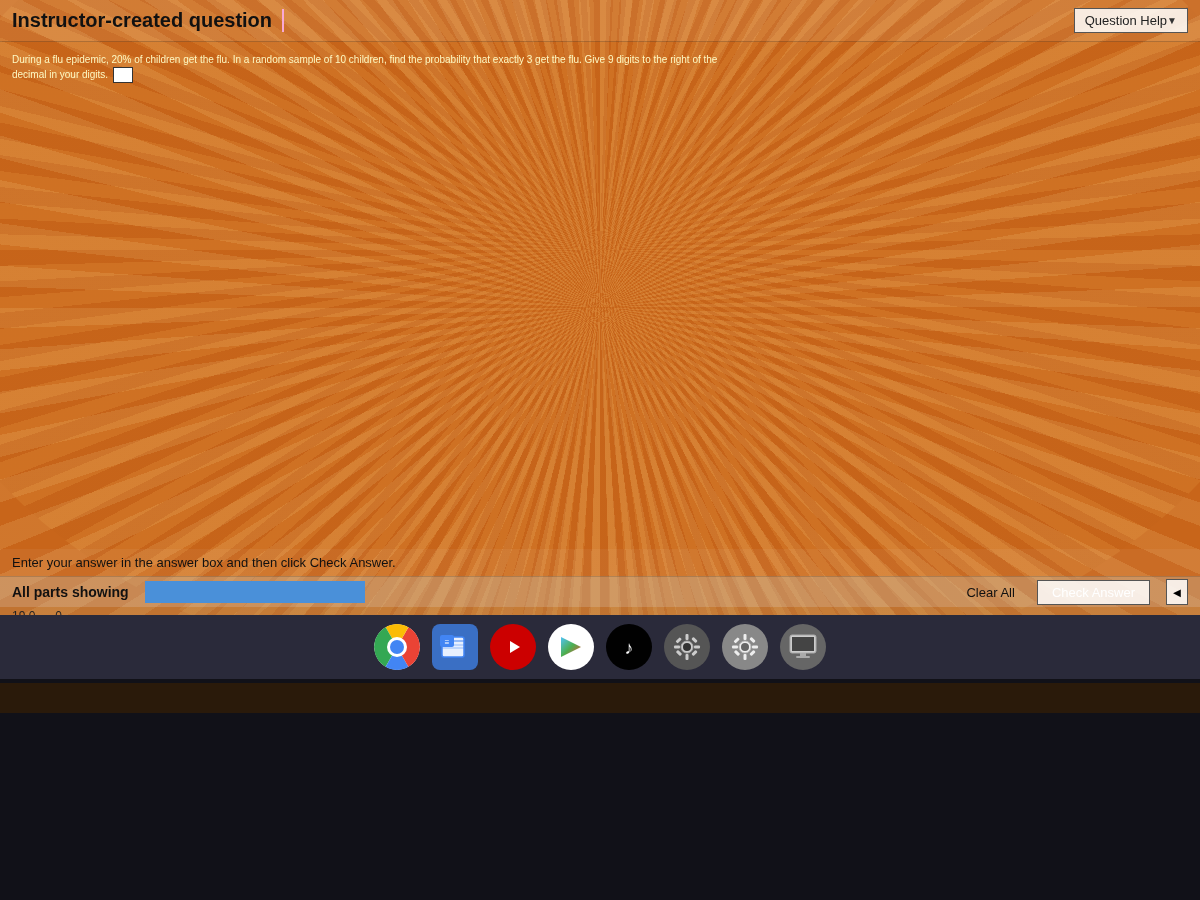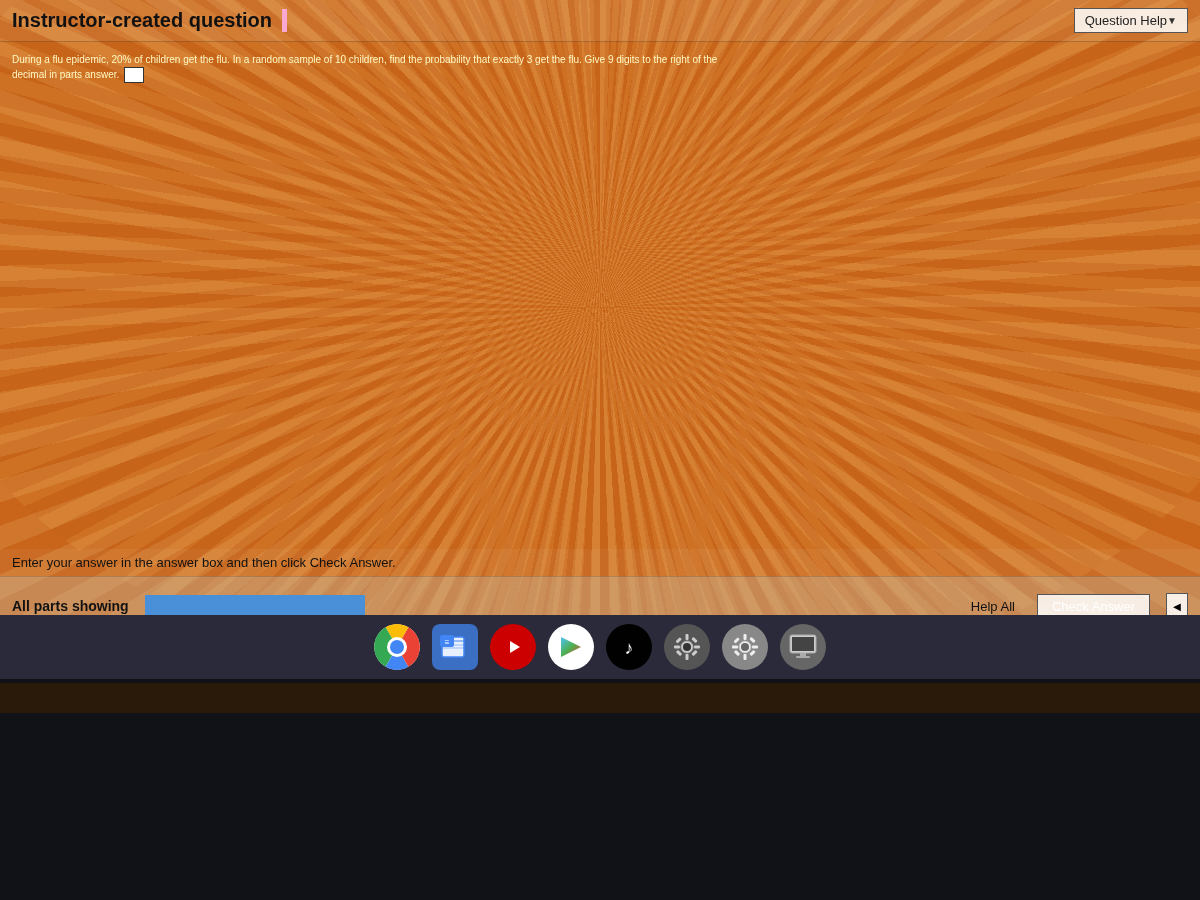--- a/index.html
+++ b/index.html
@@ -62,21 +62,21 @@
     .page-title-section {
       display: flex;
       align-items: center;
       gap: 8px;
     }
 
     .page-title {
       font-size: 20px;
       font-weight: bold;
       color: #111;
-      border-right: 5px solid #f9a8d4;
+      border-right: 2px solid #f9a8d4;
       padding-right: 10px;
     }
 
     .question-help-btn {
       display: flex;
       align-items: center;
       padding: 4px 10px;
       border: 1px solid #555;
       background: rgba(255,255,255,0.85);
       cursor: pointer;
@@ -128,21 +128,21 @@
       background: rgba(255,255,255,0.05);
       margin-top: 18px;
     }
 
     
     .action-bar {
       position: relative;
       z-index: 10;
       display: flex;
       align-items: center;
-      padding: 16px 12px;
+      padding: 2px 12px;
       background: rgba(200, 190, 170, 0.4);
       border-top: 1px solid rgba(0,0,0,0.15);
       gap: 16px;
     }
 
     .all-parts-label {
       font-size: 14px;
       font-weight: bold;
       color: #111;
       white-space: nowrap;
@@ -253,35 +253,35 @@
       <span class="page-title">Instructor-created question</span>
     </div>
     <button class="question-help-btn">
       <span>Question Help</span>
       <span class="chevron-down">▼</span>
     </button>
   </div>
 
   <div class="question-body">
     <span>During a flu epidemic, 20% of children get the flu.  In a random sample of 10 children, find the probability that exactly 3 get the flu.  Give 9 digits to the right of the</span><br>
-    <span>decimal in parts answer.</span>
+    <span>decimal in your digits.</span>
     <span class="answer-inline-box"></span>
   </div>
 
   <div class="question-workspace"></div>
 
   <div class="instruction-bar">
     <span>Enter your answer in the answer box and then click Check Answer.</span>
   </div>
 
   <div class="action-bar">
     <span class="all-parts-label">All parts showing</span>
     <div class="answer-input-bar"></div>
     <div class="spacer"></div>
-    <button class="clear-all-btn">Help All</button>
+    <button class="clear-all-btn">Clear All</button>
     <button class="check-answer-btn">Check Answer</button>
     <button class="back-btn">
       <span>◄</span>
     </button>
   </div>
 
   <div class="numbers-strip">
     <span>19  0</span>
     <span>0</span>
     <span>—</span>

